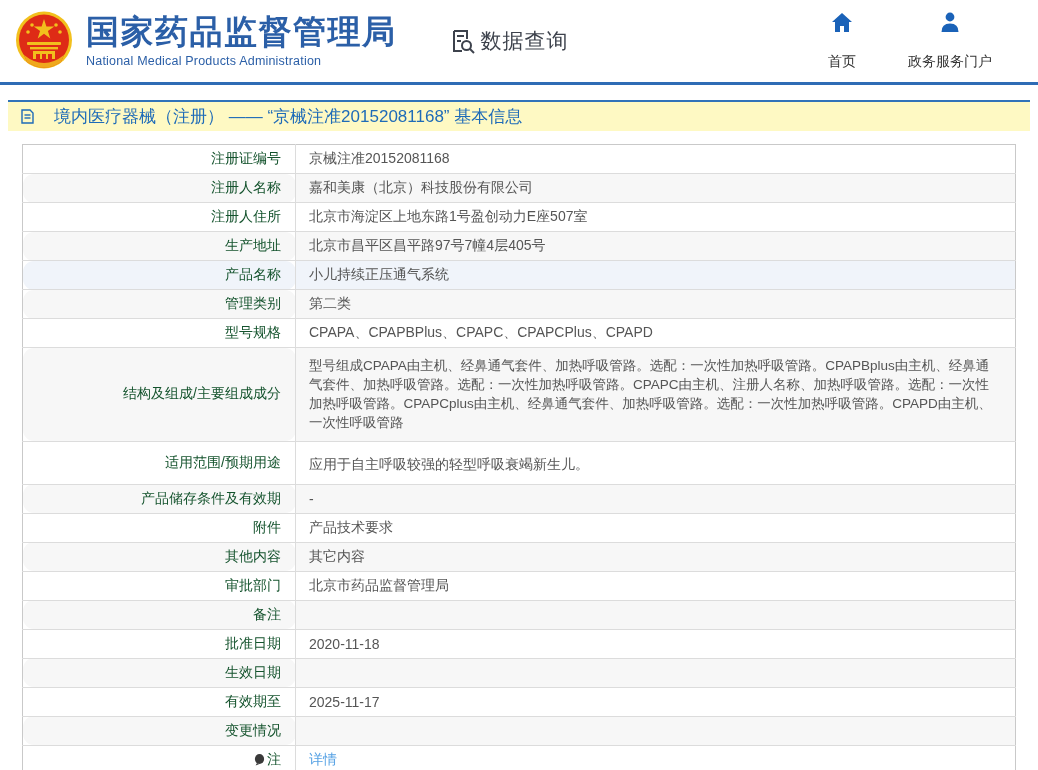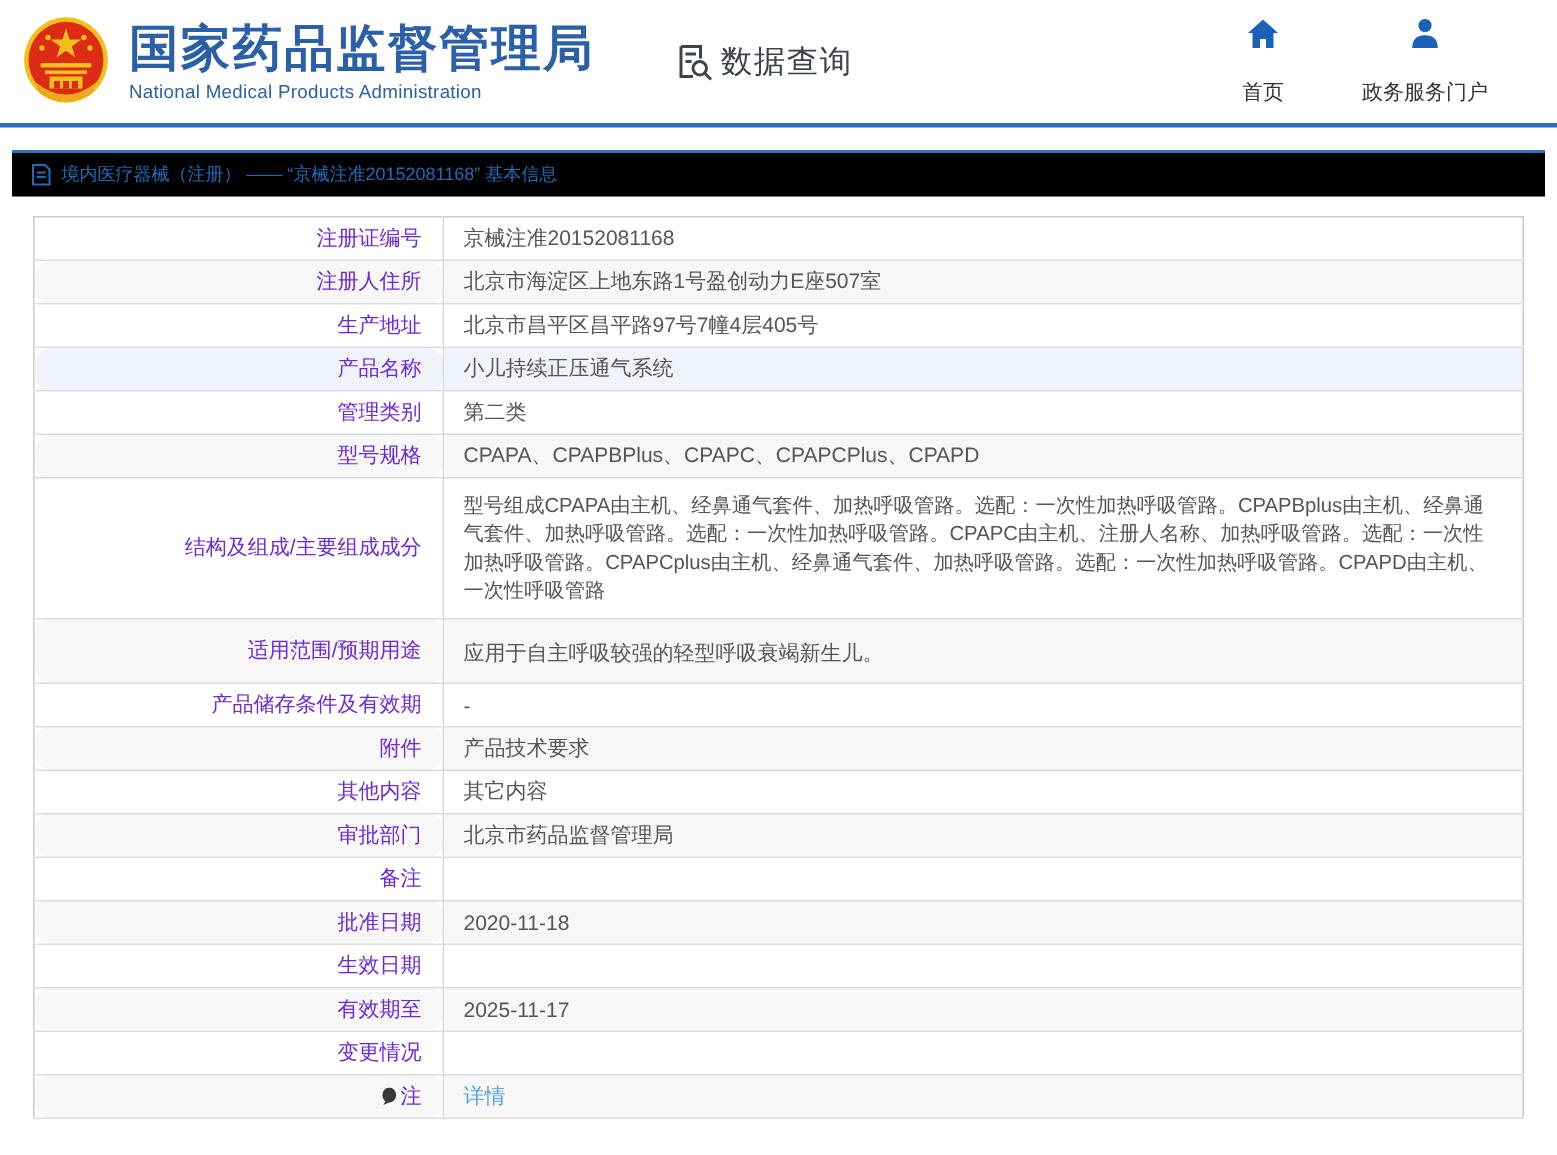--- a/index.html
+++ b/index.html
@@ -27,37 +27,37 @@
   .top-nav{margin-left:auto;display:flex;gap:38px;margin-right:46px;}
   .nav-item{
     display:flex;flex-direction:column;align-items:center;gap:21px;
     cursor:pointer;font-size:14px;color:#333;min-width:56px;
   }
   .nav-item .nav-icon{height:20px;display:flex;align-items:flex-end;}
   
   .page-bar{
     margin:15px 8px 0 8px;
     border-top:2px solid #3173b9;
-    background:#000000;
+    background:#fef9c3;
     height:29px;display:flex;align-items:center;
-    padding-left:13px;gap:7px;
-    color:#1e6bb8;font-size:12px;
+    padding-left:13px;gap:20px;
+    color:#1e6bb8;font-size:17px;
   }
   
   .table-wrap{margin:13px 22px 0 22px;}
   table.info{
     width:994px;border-collapse:collapse;table-layout:fixed;
     border:1px solid #c9c9c9;
   }
   table.info tr{border-bottom:1px solid #dcdcdc;}
   table.info tr:nth-child(even){background:#f7f7f7;}
   table.info tr.row-hover{background:#f0f4fa;}
   td.cell-label{
     width:258px;text-align:right;
-    padding:0 14px 0 0;color:#6d28d9;
+    padding:0 14px 0 0;color:#14532d;
     border-right:1px solid #dcdcdc;
     vertical-align:middle;
     border-radius:11px;
   }
   td.cell-value{
     padding:0 13px;color:#555;vertical-align:middle;
     word-break:break-all;
   }
   tr.r-std{height:29px;}
   tr.r-compose td.cell-value{padding:8px 13px;line-height:1.42;font-size:13.5px;}
@@ -143,20 +143,24 @@
 </div>
 
 <div class="table-wrap">
   <table class="info">
     <tbody>
       <tr class="r-std">
         <td class="cell-label">注册证编号</td>
         <td class="cell-value">京械注准20152081168</td>
       </tr>
       <tr class="r-std">
+        <td class="cell-label">注册人名称</td>
+        <td class="cell-value">嘉和美康（北京）科技股份有限公司</td>
+      </tr>
+      <tr class="r-std">
         <td class="cell-label">注册人住所</td>
         <td class="cell-value">北京市海淀区上地东路1号盈创动力E座507室</td>
       </tr>
       <tr class="r-std">
         <td class="cell-label">生产地址</td>
         <td class="cell-value">北京市昌平区昌平路97号7幢4层405号</td>
       </tr>
       <tr class="r-std row-hover">
         <td class="cell-label">产品名称</td>
         <td class="cell-value">小儿持续正压通气系统</td>

